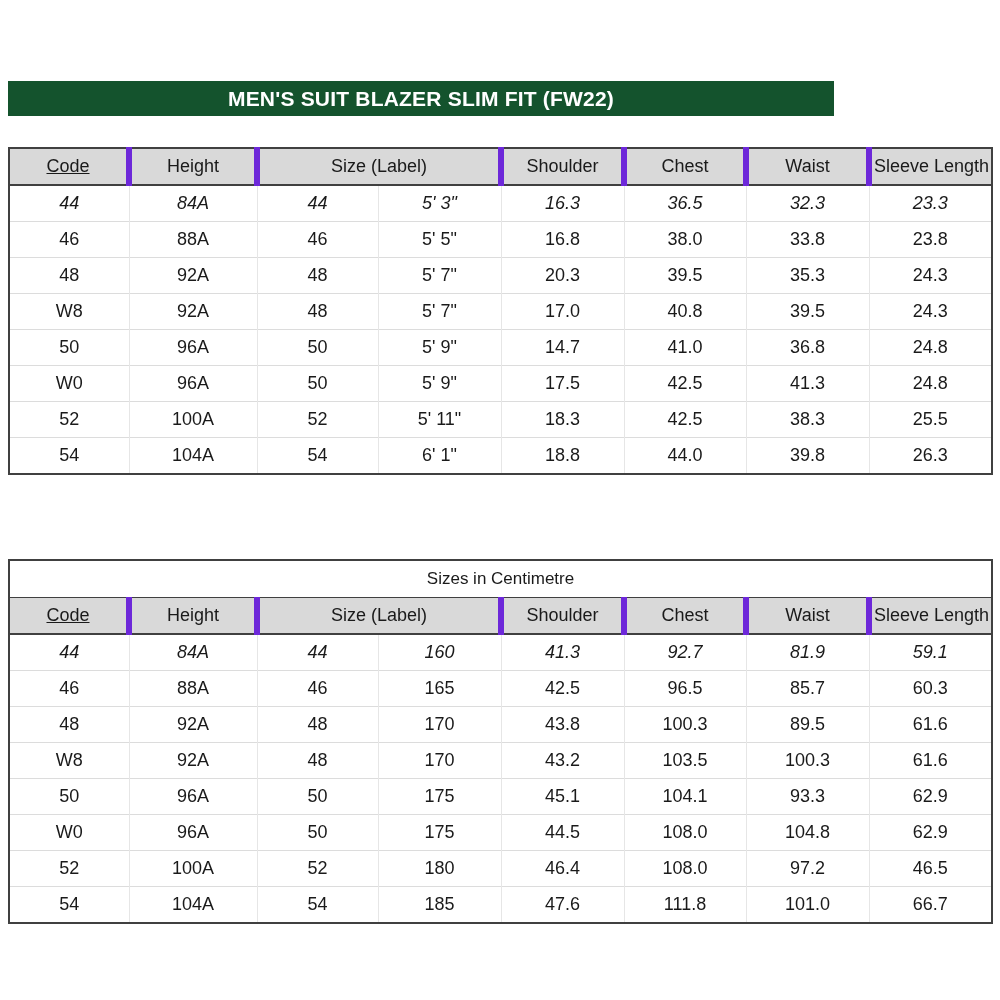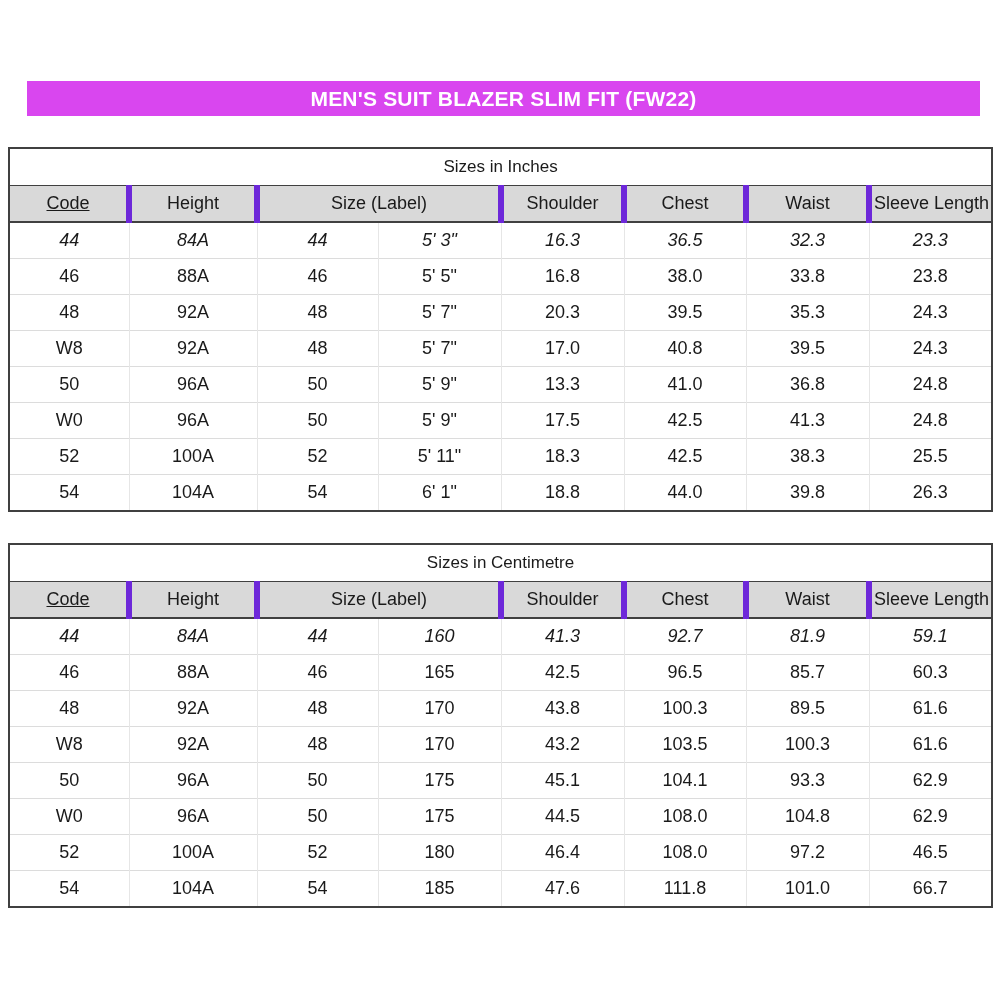--- a/index.html
+++ b/index.html
@@ -8,36 +8,35 @@
     background: #ffffff;
     width: 1000px;
     height: 1000px;
     font-family: "Liberation Sans", sans-serif;
     color: #1a1a1a;
     position: relative;
   }
   .banner {
     position: absolute;
     left: 8px;
-    width: 953px;
+    width: 826px;
     top: 81px;
     height: 35px;
-    background: #d946ef;
+    background: #14532d;
     color: #ffffff;
     display: flex;
     align-items: center;
     justify-content: center;
     font-weight: bold;
     font-size: 21px;
     letter-spacing: 0.2px;
-    margin-left: 19px;
   }
   .size-table-wrap { position: absolute; left: 8px; width: 983px; }
   .wrap-inches { top: 147px; }
-  .wrap-cm { top: 543px; }
+  .wrap-cm { top: 559px; }
   table.size-table {
     width: 100%;
     border-collapse: collapse;
     table-layout: fixed;
     border: 2px solid #404040;
     background: #ffffff;
   }
   td.table-title {
     height: 34px;
     text-align: center;
@@ -86,23 +85,20 @@
       <col style="width:120px">
         <col style="width:128px">
         <col style="width:121px">
         <col style="width:123px">
       <col style="width:123px">
         <col style="width:122px">
         <col style="width:123px">
         <col style="width:123px">
     </colgroup>
     <thead>
-      <tr>
-        <td class="table-title" colspan="8">Sizes in Inches</td>
-      </tr>
       <tr class="header-row">
         <th>Code</th>
         <th>Height</th>
         <th colspan="2">Size (Label)</th>
         <th>Shoulder</th>
         <th>Chest</th>
         <th>Waist</th>
         <th>Sleeve Length</th>
       </tr>
     </thead>
@@ -145,21 +141,21 @@
           <td>17.0</td>
           <td>40.8</td>
           <td>39.5</td>
           <td>24.3</td>
         </tr>
         <tr>
           <td>50</td>
           <td>96A</td>
           <td>50</td>
           <td>5' 9"</td>
-          <td>13.3</td>
+          <td>14.7</td>
           <td>41.0</td>
           <td>36.8</td>
           <td>24.8</td>
         </tr>
         <tr>
           <td>W0</td>
           <td>96A</td>
           <td>50</td>
           <td>5' 9"</td>
           <td>17.5</td>

